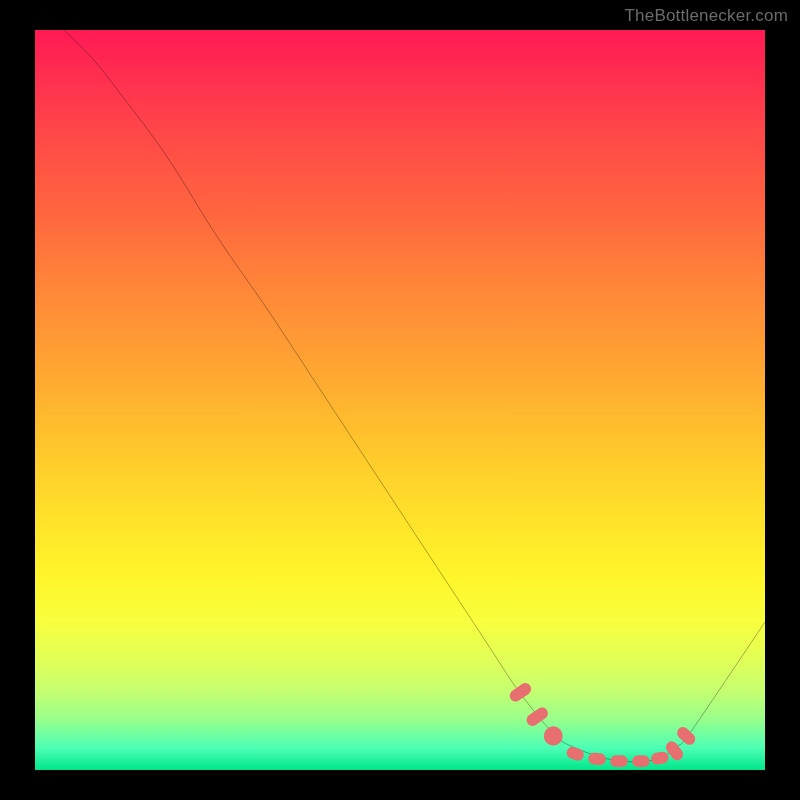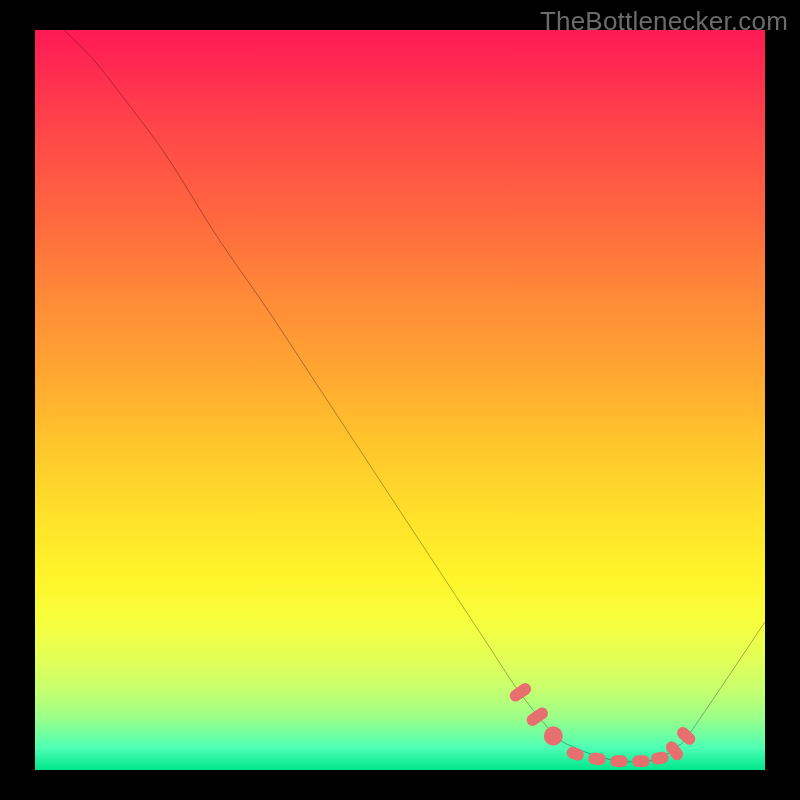--- a/index.html
+++ b/index.html
@@ -9,21 +9,21 @@
     width: 800px;
     height: 800px;
     position: relative;
     font-family: Arial, Helvetica, sans-serif;
   }
   .watermark {
     position: absolute;
     top: 6px;
     right: 12px;
     color: #6b6b6b;
-    font-size: 26px;
+    font-size: 17px;
     font-weight: 400;
     letter-spacing: 0.2px;
     z-index: 10;
     text-align: center;
   }
   .plot-area {
     position: absolute;
     left: 35px;
     top: 30px;
     width: 730px;

